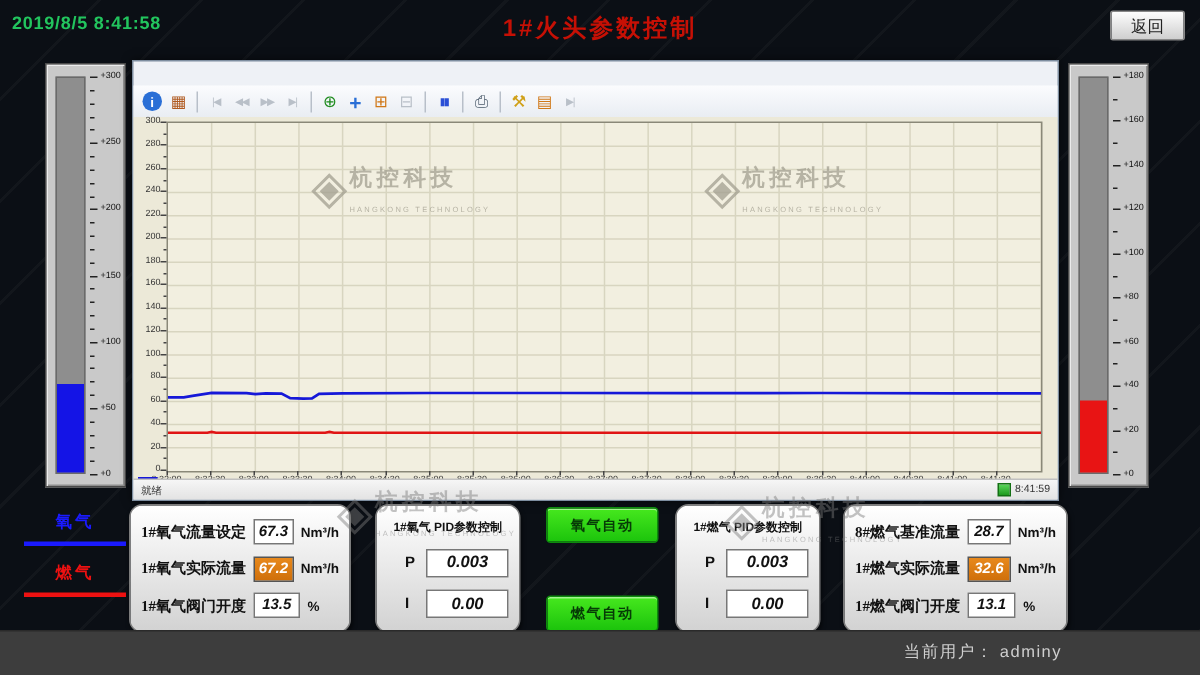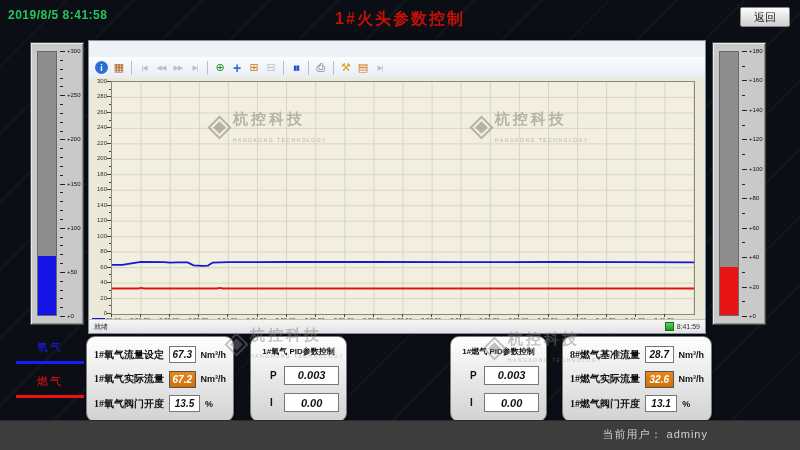--- a/index.html
+++ b/index.html
@@ -60,21 +60,21 @@
   .wm.on-dark{color:#7a7a7a;opacity:.45;}
   
   .gauge{position:absolute;width:52px;height:281px;background:#c9c9c9;
     border:1px solid #4a4a4a;box-shadow:inset 1px 1px 0 #ececec,inset -1px -1px 0 #8f8f8f;}
   .gtrack{position:absolute;left:6px;top:8px;width:20px;height:265px;background:#8e8e8e;
     border:1px solid #6a6a6a;box-sizing:border-box;}
   .gfill{position:absolute;left:0;right:0;bottom:0;}
   .gtick{position:absolute;background:#222;height:1px;}
   .glab{position:absolute;font-size:6px;color:#111;left:36px;}
   
-  .sleg-txt{position:absolute;width:68px;text-align:center;font-size:11px;font-weight:normal;letter-spacing:2px;}
+  .sleg-txt{position:absolute;width:68px;text-align:center;font-size:11px;font-weight:bold;letter-spacing:2px;}
   .sleg-line{position:absolute;width:68px;height:3px;}
   
   .panel{position:absolute;top:336px;height:86px;background:linear-gradient(#ffffff,#d2d2d2);
     border:1px solid #7c7c7c;border-radius:9px;box-shadow:1px 2px 3px rgba(0,0,0,.55);
     display:flex;flex-direction:column;justify-content:space-between;padding:9px 7px;box-sizing:border-box;}
   .prow{display:flex;align-items:center;gap:5px;}
   .plabel{font-size:10px;font-weight:bold;color:#111;flex:1;white-space:nowrap;font-family:Liberation Serif, serif;}
   .pfield{width:47px;height:15px;background:#fff;border:1px solid #777;
     font-size:10px;font-weight:bold;font-style:italic;color:#111;
     display:flex;align-items:center;justify-content:center;}
@@ -379,20 +379,22 @@
       <span class="pid-lab">P</span>
       <span class="pid-field">0.003</span>
     </div>
     <div class="pid-row">
       <span class="pid-lab">I</span>
       <span class="pid-field">0.00</span>
     </div>
   </div>
 
 <div class="mode-col" id="mode-col">
+    <div class="mode-btn">氧气自动</div>
+    <div class="mode-btn">燃气自动</div>
   </div>
 
 <div class="panel" id="panel-pid-right" style="left:450px;width:97px;">
   <div class="pid-title">1#燃气 PID参数控制</div>
 <div class="pid-row">
       <span class="pid-lab">P</span>
       <span class="pid-field">0.003</span>
     </div>
     <div class="pid-row">
       <span class="pid-lab">I</span>

